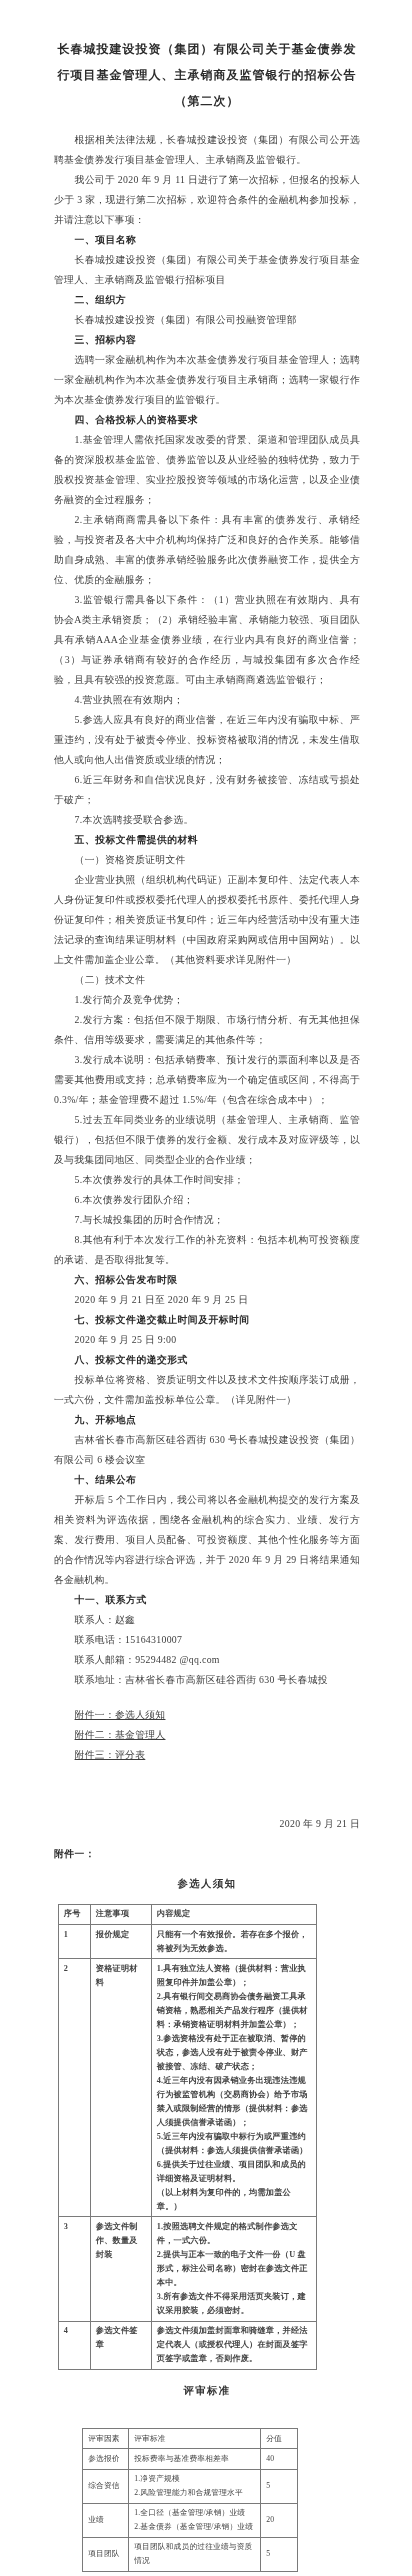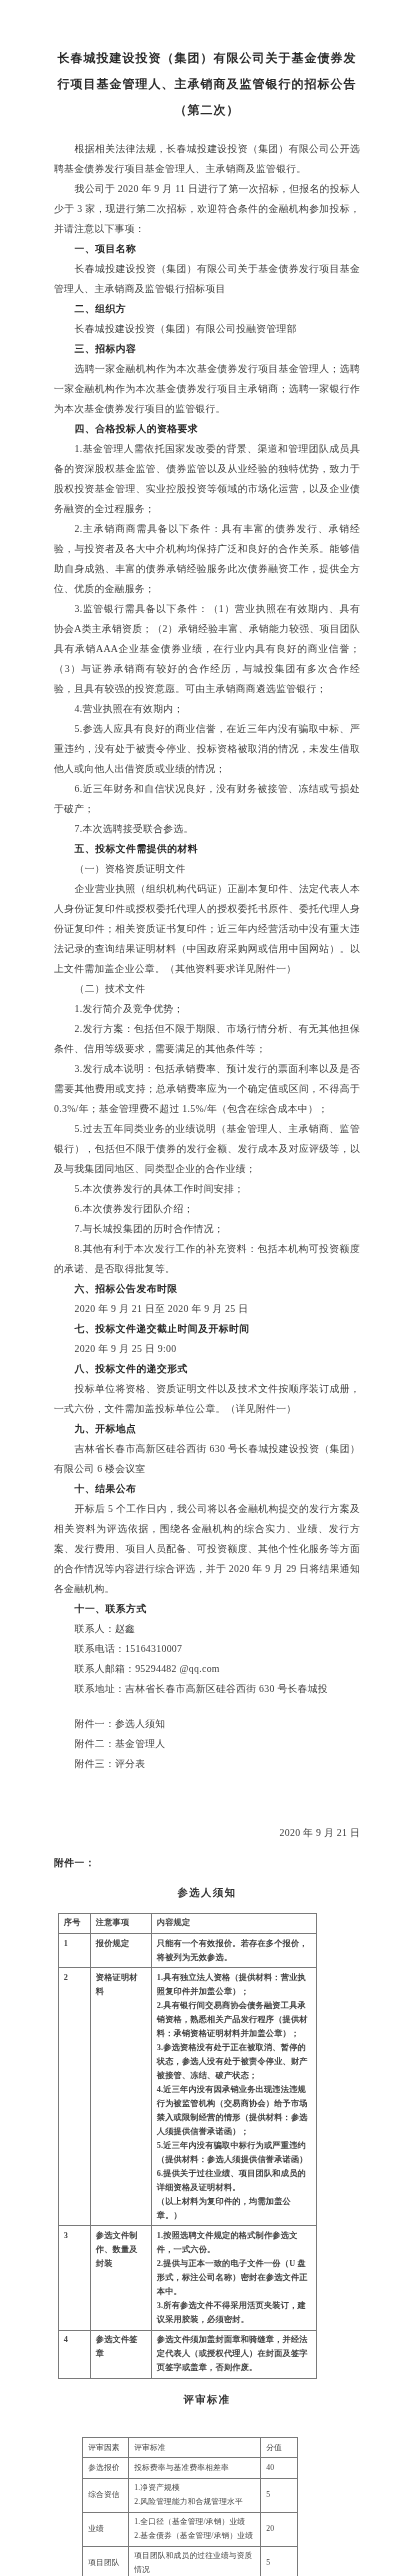--- a/index.html
+++ b/index.html
@@ -5,33 +5,32 @@
   html,body{margin:0;padding:0;background:#ffffff;}
   .page{
     width:412px;height:2815px;box-sizing:border-box;background:#ffffff;
     padding:36px 52px 0 54px;overflow:hidden;
     font-family:"Liberation Serif","DejaVu Serif",serif;color:#3d3d3d;
   }
   .doc-title{
     text-align:center;font-weight:bold;font-size:12px;line-height:26px;
     color:#2c2c2c;letter-spacing:1px;margin-bottom:15.5px;
     font-family:"Liberation Serif","DejaVu Serif",serif;
-    margin-top:9px;
   }
   .para{
     font-size:9.8px;line-height:20px;text-align:justify;text-indent:20.6px;
     margin:0;letter-spacing:0.3px;
   }
   .sec-h{
     font-size:9.8px;line-height:20px;font-weight:bold;text-indent:20.6px;margin:0;
     color:#2b2b2b;letter-spacing:0.5px;
     font-family:"Liberation Sans","DejaVu Sans",sans-serif;
   }
   .attach-list{margin-top:15.5px;}
-  .attach-list .para{text-align:left;}
+  .attach-list .para{text-align:left;text-decoration:underline;}
   .doc-date{
     font-size:9.8px;line-height:20px;text-align:right;margin-top:49px;
     letter-spacing:0.3px;
   }
   .appendix-label{
     font-size:9.8px;line-height:20px;font-weight:bold;margin-top:4.1px;
     color:#2b2b2b;letter-spacing:0.5px;
     font-family:"Liberation Sans","DejaVu Sans",sans-serif;
   }
   .appendix-title{

